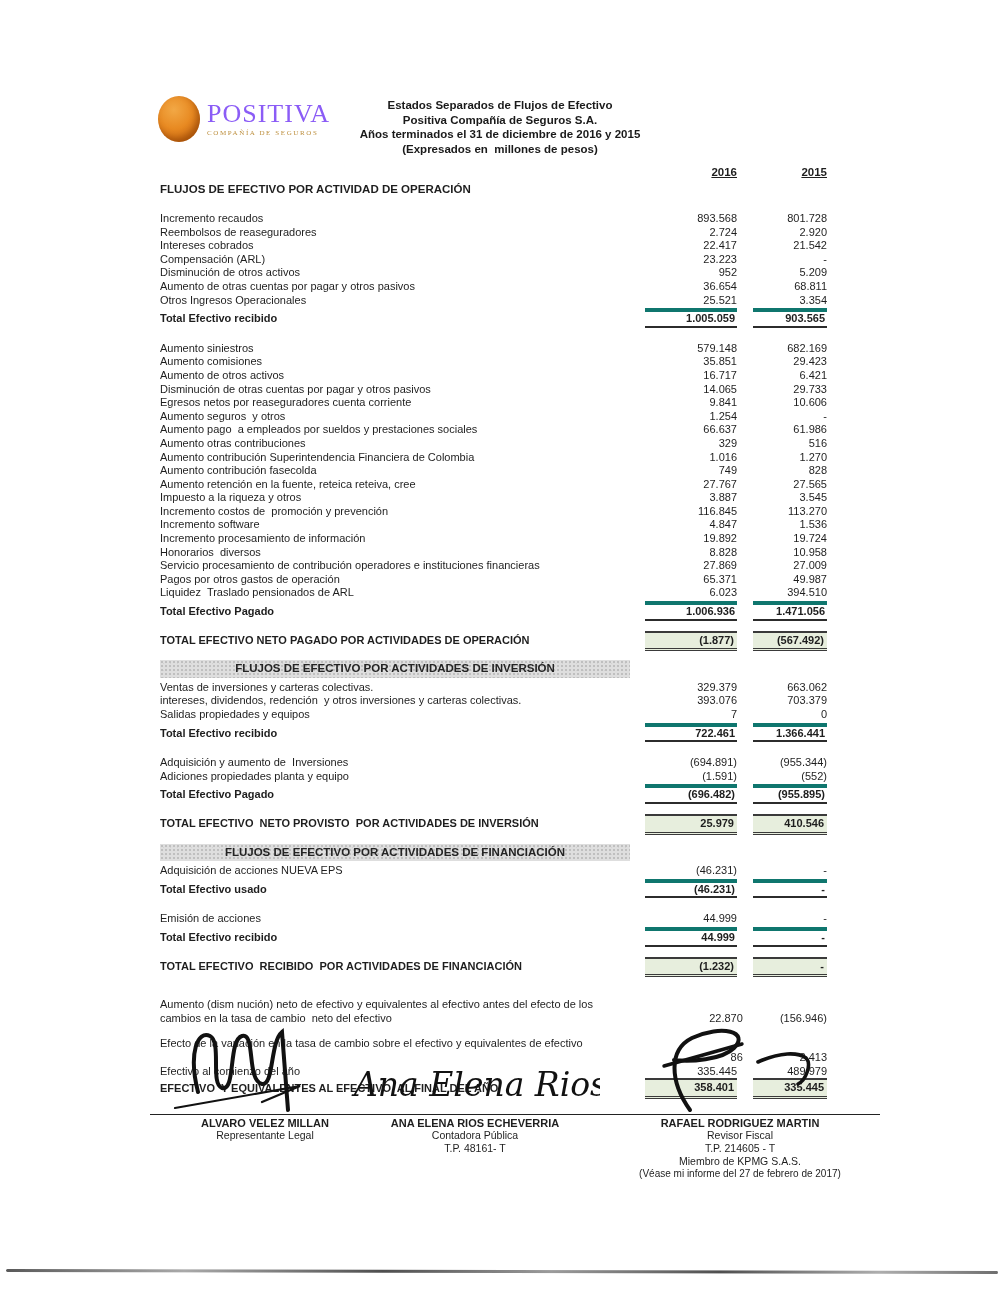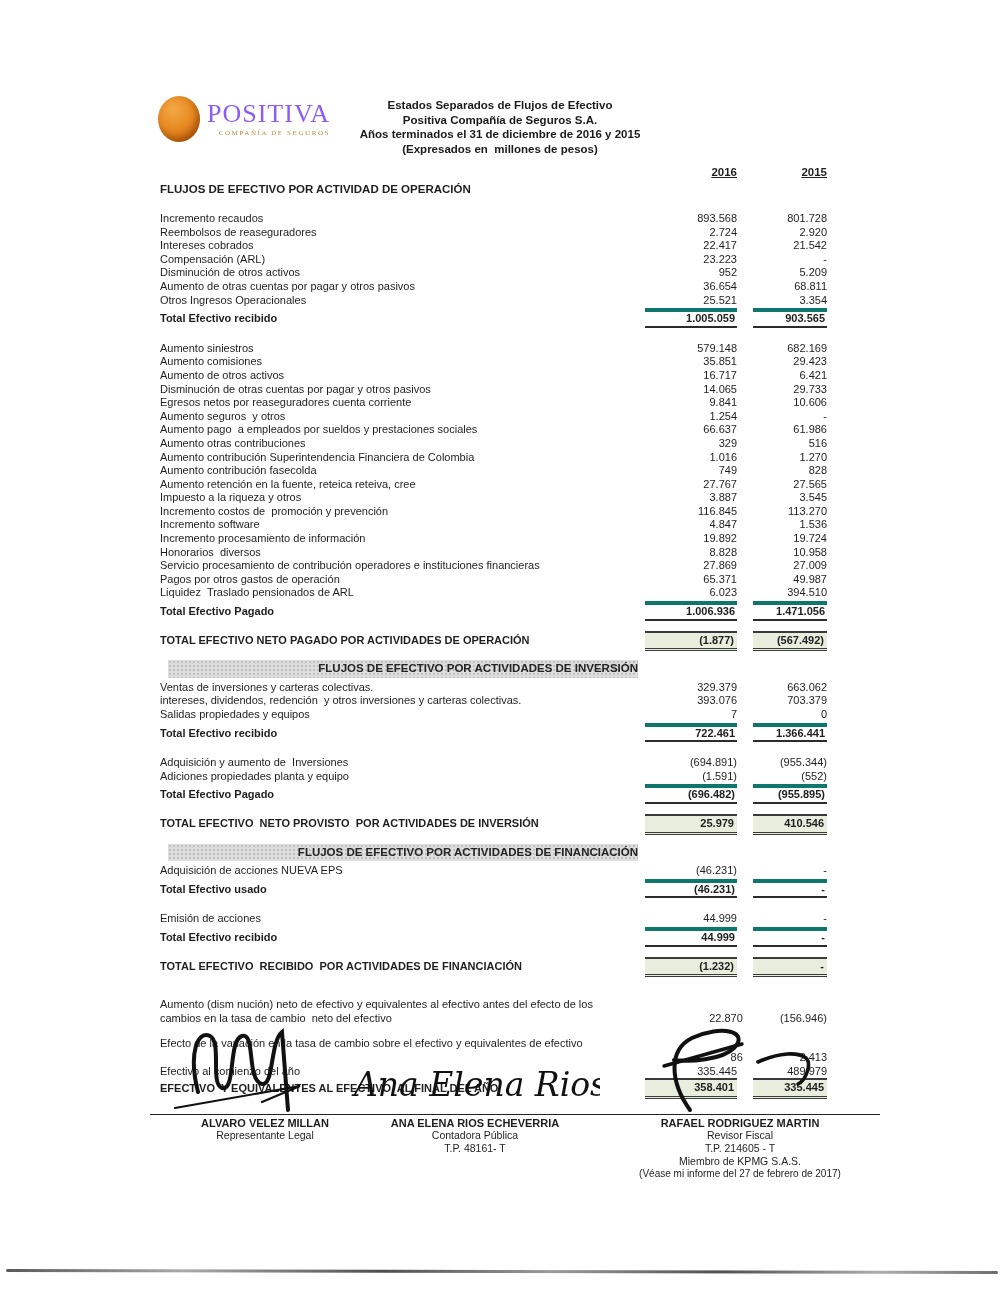--- a/index.html
+++ b/index.html
@@ -16,21 +16,21 @@
     background:radial-gradient(circle at 38% 30%, #f2a845 0%, #e88a22 45%, #cf6d12 78%, #b25708 100%);
     box-shadow:inset -3px -4px 6px rgba(120,50,0,.45);
   }
   .logo-textcol{display:flex;flex-direction:column;line-height:1;}
   .logo-brand{
     font-family:"Liberation Serif", serif;font-size:26px;color:#8b5cf6;
     letter-spacing:1px;font-weight:400;
   }
   .logo-sub{
     font-family:"Liberation Serif", serif;font-size:7px;color:#bd8f3e;
-    letter-spacing:1.6px;margin-top:3px;text-transform:uppercase;text-align:right;
+    letter-spacing:1.6px;margin-top:3px;text-transform:uppercase;text-align:left;
   }
 
   
   .doc-title{position:absolute;left:290px;top:98px;width:420px;text-align:center;}
   .tl{font-weight:bold;font-size:11.5px;line-height:14.5px;white-space:pre-wrap;color:#1a1a1a;}
 
   
   .col-headers{position:absolute;top:166px;left:160px;width:667px;display:flex;}
   .col-headers .spacerlbl{flex:1;}
   .ch{font-weight:bold;font-size:11.5px;text-decoration:underline;text-align:right;}
@@ -52,26 +52,25 @@
 
   .r-grand{font-weight:bold;margin:10px 0 9px;align-items:center;}
   .r-grand .c1,.r-grand .c2{
     background:#e7eedd;border-top:2px solid #3a3a3a;border-bottom:3px double #3a3a3a;
     padding:1px 3px;
   }
   .r-grand.tight{margin:0 0 2px;}
 
   .r-band{margin:7px 0 3px;}
   .band-text{
-    display:block;width:470px;text-align:right;font-weight:bold;font-size:11.5px;
+    display:block;width:470px;text-align:center;font-weight:bold;font-size:11.5px;
     padding:2px 0;color:#242424;
     background-color:#dedede;
     background-image:radial-gradient(#bfbfbf .8px, transparent .9px),radial-gradient(#d2d2d2 .8px, transparent .9px);
     background-size:4px 4px,7px 7px;
-    margin-left:8px;
   }
 
   .r-wrap{align-items:flex-end;}
   .r-wrap .lbl{flex:none;width:640px;margin-right:-150px;}
   .r-wrap .c1,.r-wrap .c2{position:relative;}
 
   
   .signatures{position:absolute;left:0;top:1022px;width:1000px;height:180px;}
   .sig{position:absolute;display:flex;flex-direction:column;align-items:center;}
   .sig-left{left:150px;width:230px;}

